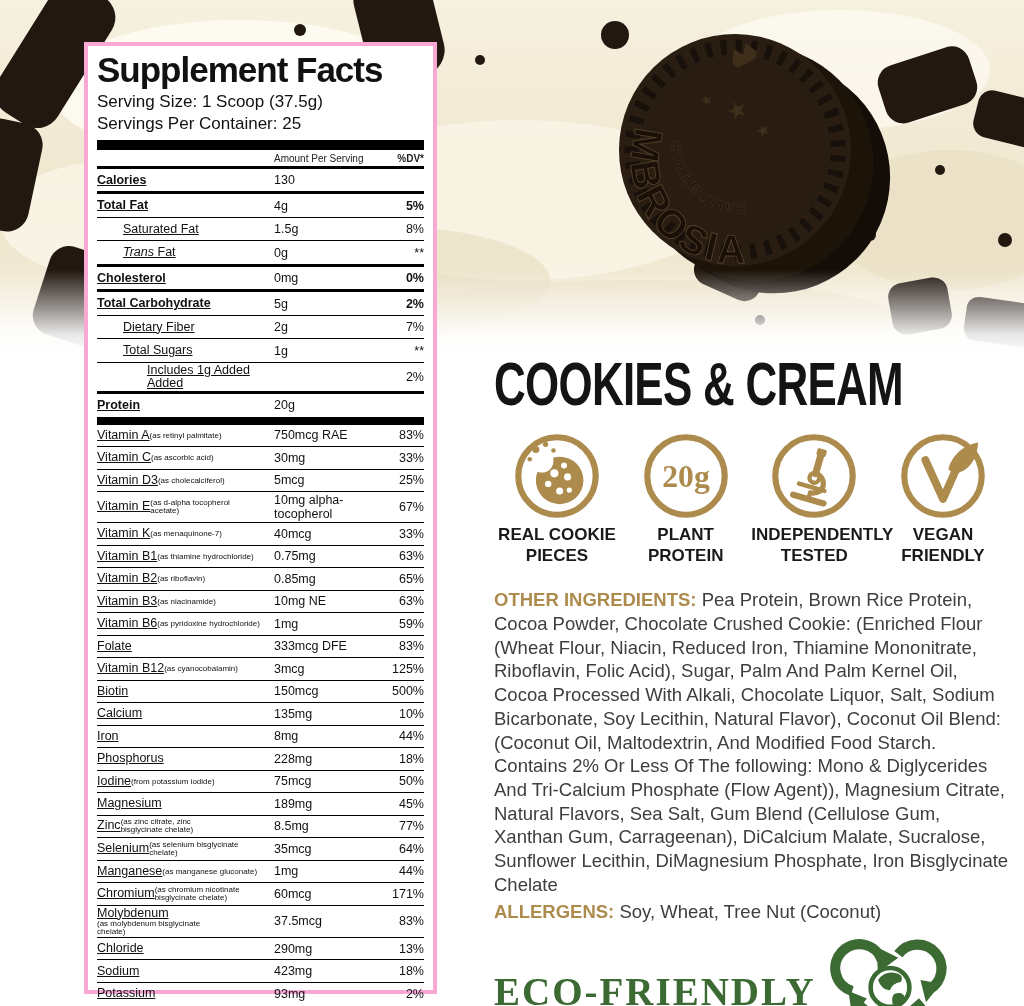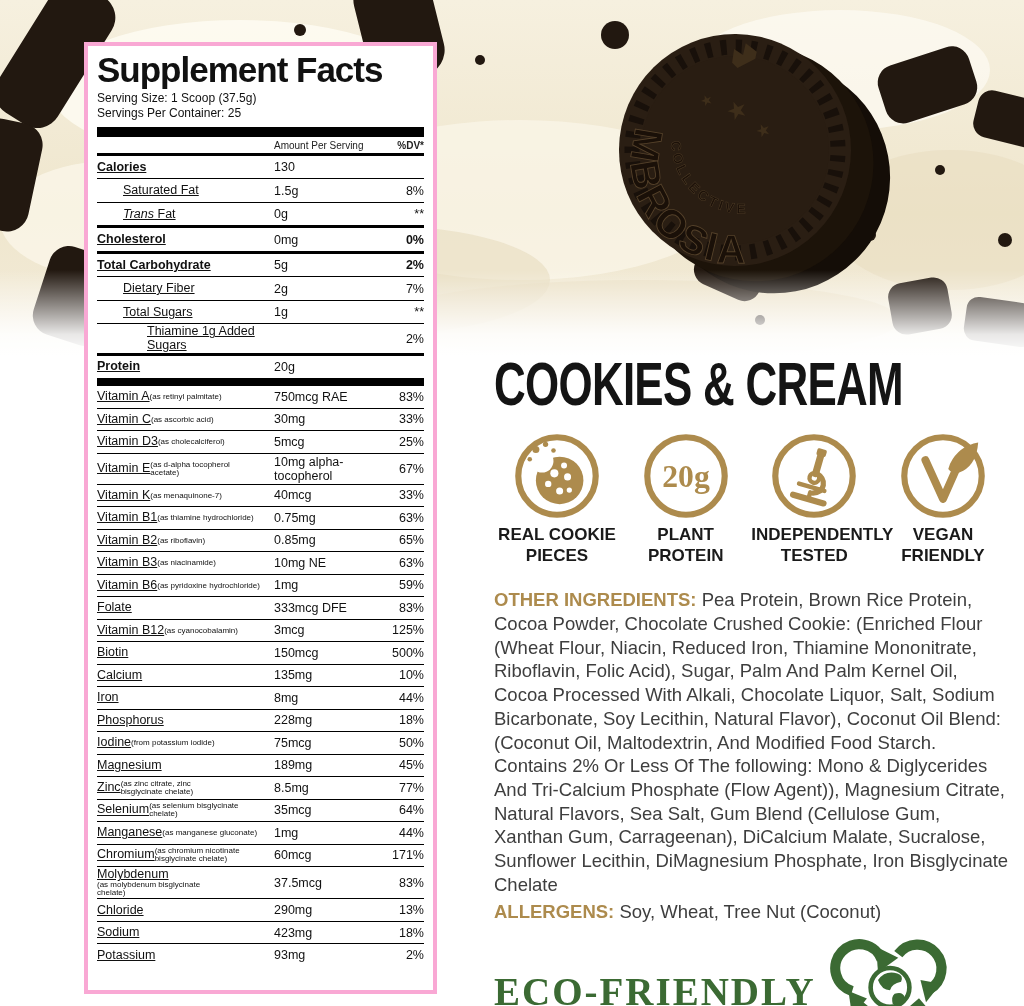--- a/index.html
+++ b/index.html
@@ -5,21 +5,21 @@
   html,body{margin:0;padding:0;background:#ffffff;}
   .stage{position:relative;width:1024px;height:1006px;overflow:hidden;background:#ffffff;
          font-family:"Liberation Sans",sans-serif;color:#111;}
   
   .photo{position:absolute;left:0;top:0;width:1024px;height:356px;}
   .photo svg{display:block;}
   
   .facts{position:absolute;left:84px;top:42px;width:353px;height:952px;background:#fff;
          border:4px solid #f9a8d4;box-sizing:border-box;padding:6px 9px 4px 9px;}
   .facts h1{margin:0 0 2px 0;font-size:35px;font-weight:900;letter-spacing:-1px;line-height:1.05;white-space:nowrap;}
-  .serv{margin:0;font-size:12px;line-height:1.3;color:#111;}
+  .serv{margin:0;font-size:17px;line-height:1.3;color:#111;}
   .bar{background:#000;width:100%;}
   .h10{height:10px;margin-top:5px;}
   .t-head{display:flex;align-items:flex-end;padding:3px 0 2px 0;}
   .t-head .hd{font-size:10px;color:#222;}
   .c-name{flex:1;min-width:0;padding-right:4px;}
   .c-amt{width:106px;flex:0 0 106px;font-size:12.5px;}
   .c-dv{width:44px;flex:0 0 44px;text-align:right;font-size:12.5px;}
   .t-head .c-dv{font-weight:700;}
   .t-row{display:flex;align-items:center;min-height:20.5px;padding:1px 0;}
   .sep-thin{border-top:1px solid #000;}
@@ -132,20 +132,25 @@
       <span class="c-name"></span>
       <span class="c-amt hd">Amount Per Serving</span>
       <span class="c-dv hd">%DV*</span>
     </div>
     <div>
         <div class="t-row main sep-med">
           <span class="c-name">Calories</span>
           <span class="c-amt">130</span>
           <span class="c-dv"></span>
         </div>
+        <div class="t-row main sep-med">
+          <span class="c-name">Total Fat</span>
+          <span class="c-amt">4g</span>
+          <span class="c-dv">5%</span>
+        </div>
         <div class="t-row indent1 sep-thin">
           <span class="c-name">Saturated Fat</span>
           <span class="c-amt">1.5g</span>
           <span class="c-dv">8%</span>
         </div>
         <div class="t-row indent1 sep-thin">
           <span class="c-name"><i>Trans</i> Fat</span>
           <span class="c-amt">0g</span>
           <span class="c-dv">**</span>
         </div>
@@ -163,21 +168,21 @@
           <span class="c-name">Dietary Fiber</span>
           <span class="c-amt">2g</span>
           <span class="c-dv">7%</span>
         </div>
         <div class="t-row indent1 sep-thin">
           <span class="c-name">Total Sugars</span>
           <span class="c-amt">1g</span>
           <span class="c-dv">**</span>
         </div>
         <div class="t-row indent2 sep-thin">
-          <span class="c-name">Thiamine 1g Added Sugars</span>
+          <span class="c-name">Includes 1g Added Added</span>
           <span class="c-amt"></span>
           <span class="c-dv">2%</span>
         </div>
         <div class="t-row main sep-med">
           <span class="c-name">Protein</span>
           <span class="c-amt">20g</span>
           <span class="c-dv"></span>
         </div>
         <div class="bar" style="height: 8px;"></div>
         <div class="t-row vit sep-none">

